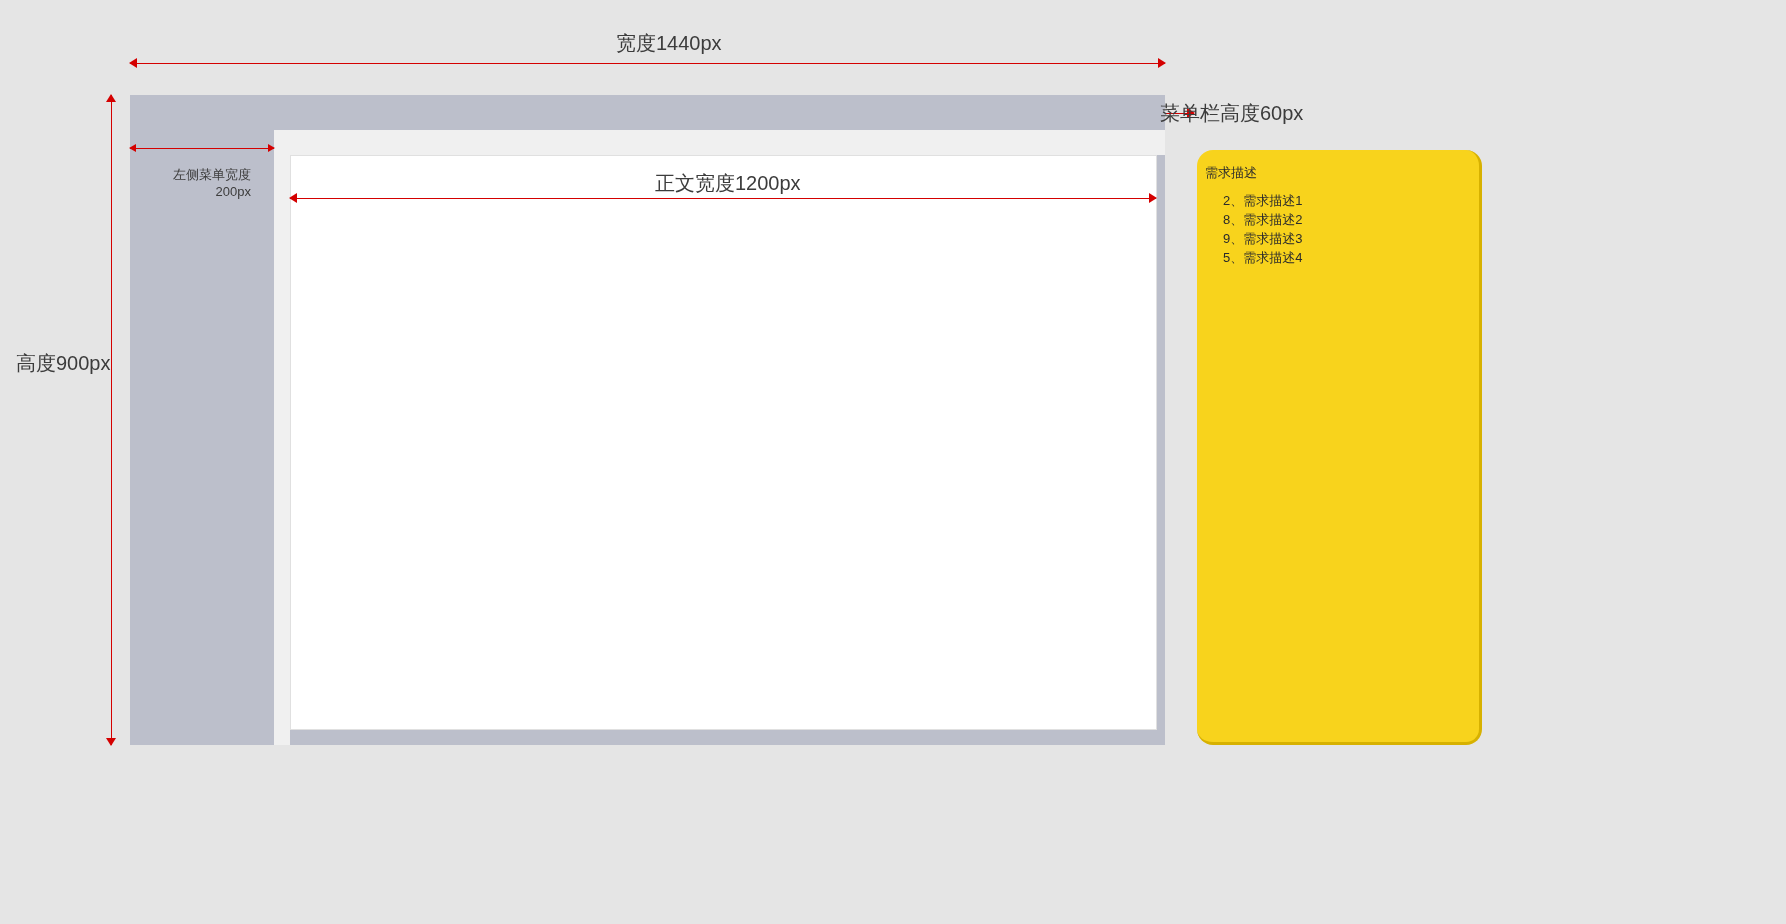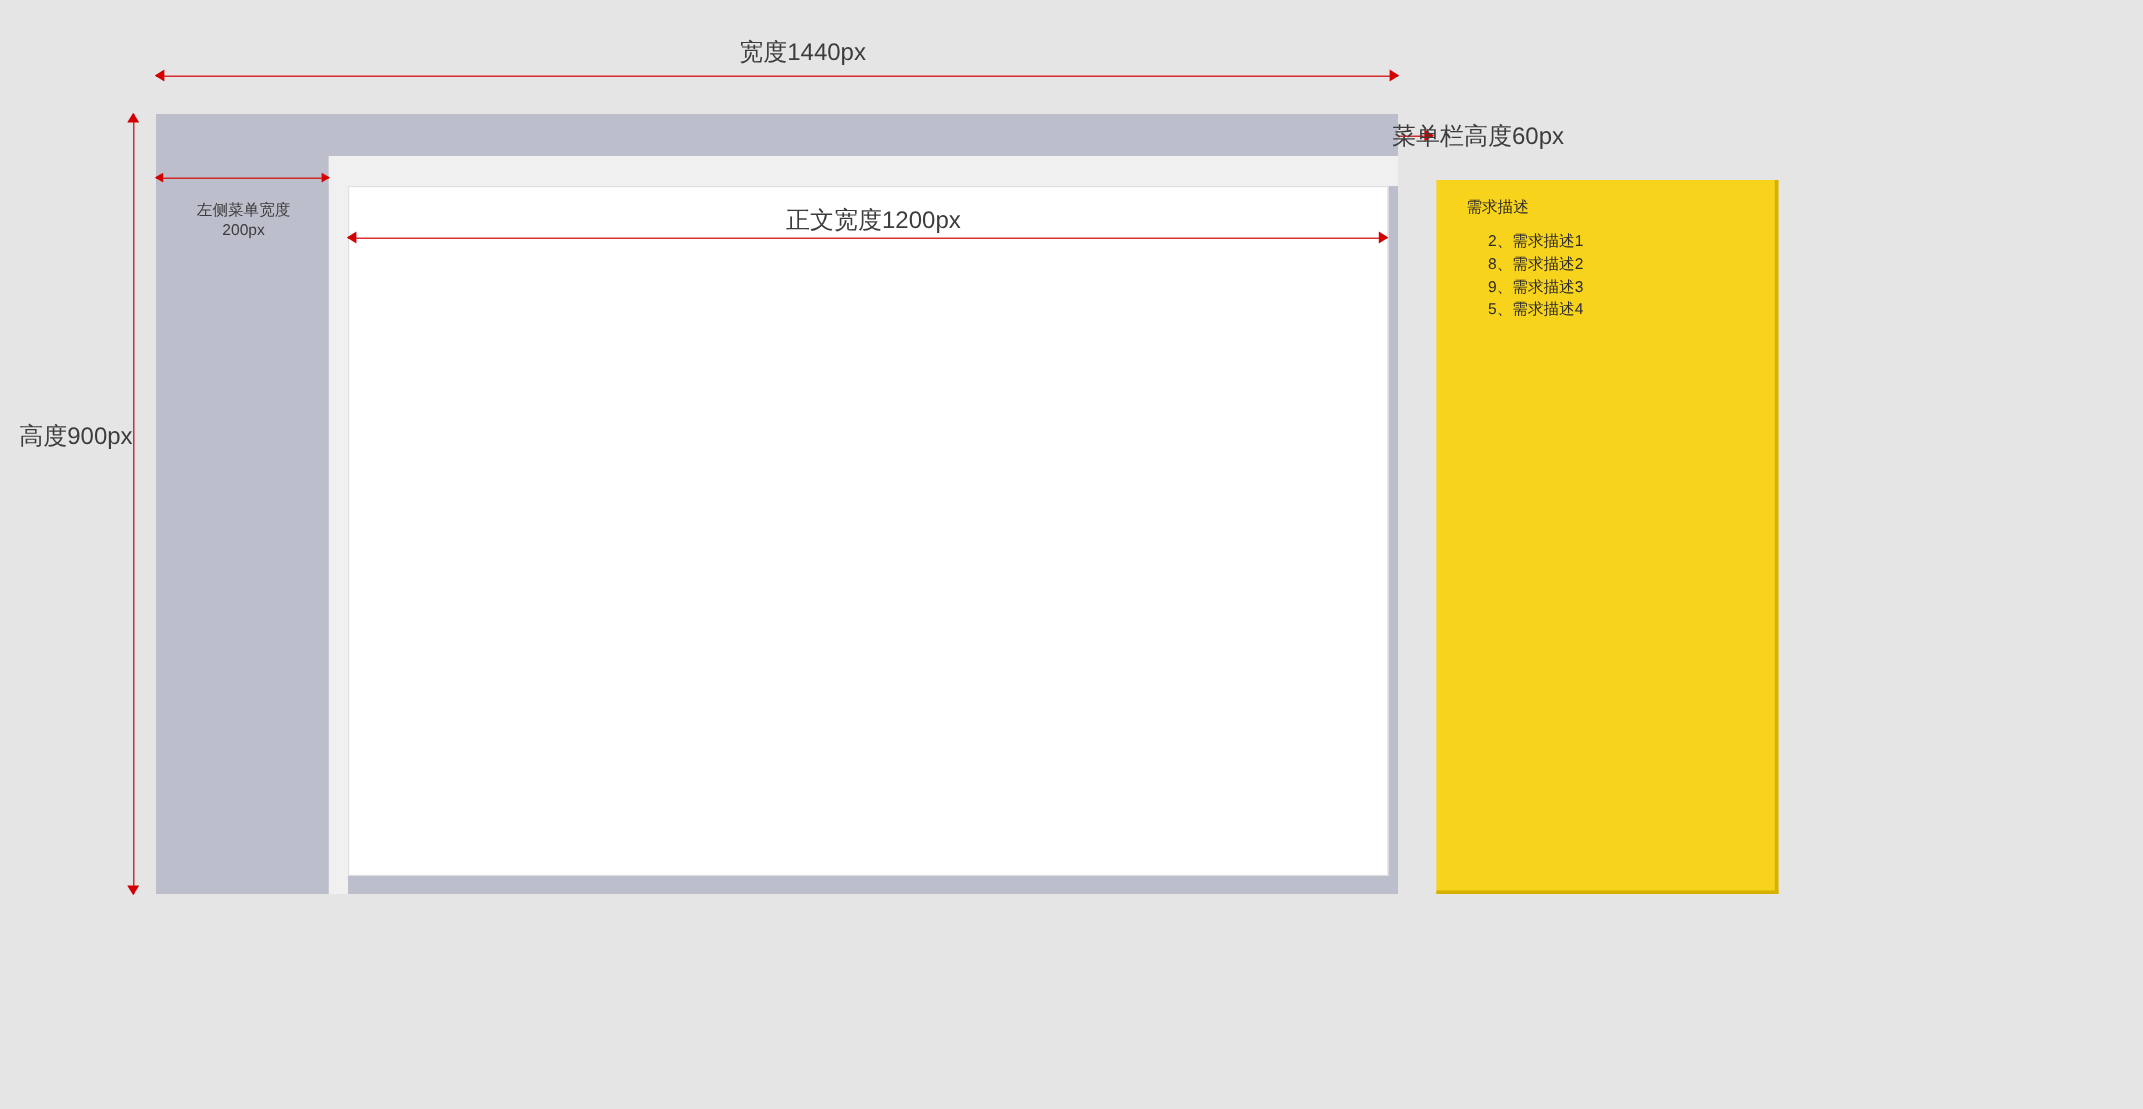--- a/index.html
+++ b/index.html
@@ -69,21 +69,21 @@
     .dim-label {
       position: absolute;
       font-size: 20px;
       color: #3c3c3c;
       white-space: nowrap;
     }
     .dim-label-small {
       position: absolute;
       font-size: 13px;
       color: #3c3c3c;
-      text-align: center;
+      text-align: right;
       line-height: 1.3;
     }
     
     .dim-top-line {
       position: absolute;
       left: 130px;
       top: 63px;
       width: 1035px;
       height: 1px;
       background: #d40000;
@@ -181,23 +181,24 @@
     
     .req-panel {
       position: absolute;
       left: 1197px;
       top: 150px;
       width: 285px;
       height: 595px;
       background: #f8d31c;
       border-right: 3px solid #d7b100;
       border-bottom: 3px solid #d7b100;
-      padding: 14px 25px;
+      padding: 14px 8px;
       font-size: 13px;
       color: #2b2b2b;
+      border-radius: 16px;
     }
     .req-panel .title { font-size: 13px; margin-bottom: 10px; }
     .req-panel .item { margin-left: 18px; line-height: 1.45; }
   </style>
 </head>
 <body>
 
 <div class="canvas">
 
   <div class="app-frame">

